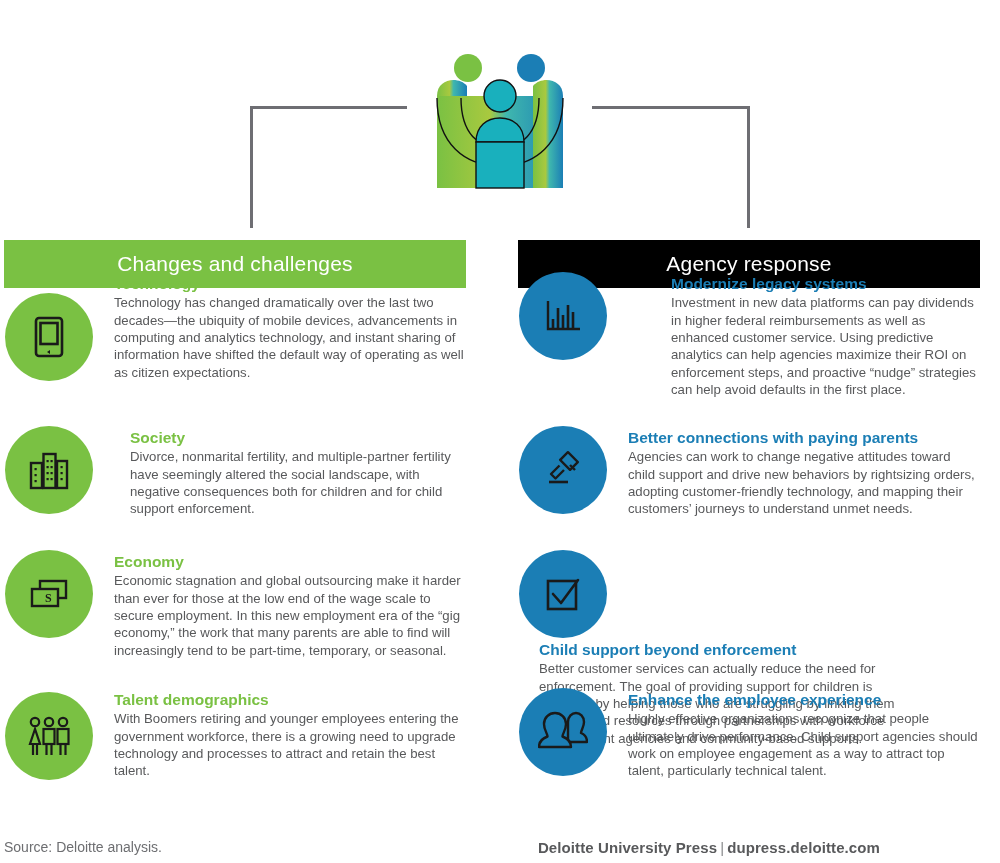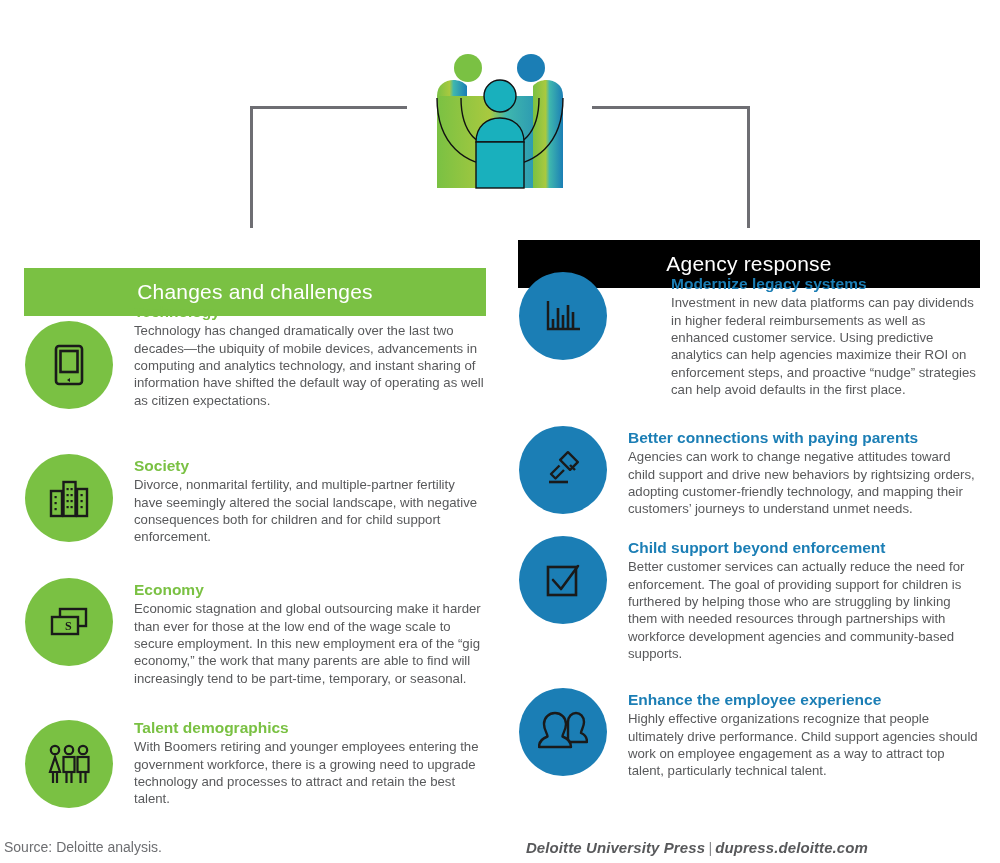--- a/index.html
+++ b/index.html
@@ -23,21 +23,21 @@
 
   .emblem {
     position: absolute; left: 50%; top: 48px;
     transform: translateX(-50%);
     width: 130px; height: 145px;
   }
 
   
   .columns { position: absolute; top: 240px; left: 0; width: 1000px; }
   .col { position: absolute; top: 0; width: 462px; }
-  .col.left  { left: 24px; margin-top: 28px; }
+  .col.left  { left: 4px; }
   .col.right { left: 518px; }
 
   .col-header {
     height: 48px;
     display: flex; align-items: center; justify-content: center;
     color: #ffffff;
     font-size: 21px;
     font-weight: 400;
     letter-spacing: .2px;
   }
@@ -72,24 +72,23 @@
     color: #58595b;
   }
 
   
   .footer { position: absolute; left: 0; bottom: 0; width: 880px; height: 30px; }
   .source {
     position: absolute; left: 4px; top: 6px;
     font-size: 14px; color: #6d6e71;
   }
   .brand {
-    position: absolute; right: 12px; top: 6px;
+    position: absolute; right: 0; top: 6px;
     font-size: 15px; font-weight: bold; color: #58595b;
     letter-spacing: .1px;
-    font-style: italic;
   }
   .brand .sep { font-weight: normal; color: #8a8b8e; padding: 0 3px; }
 </style>
 </head>
 <body>
 
 <div id="root">
 
   <div class="top-area">
     <div class="bracket left"></div>
@@ -137,21 +136,21 @@
               <rect x="15.5" y="10" width="17" height="21" fill="none" stroke="#1a1a1a" stroke-width="2.6"></rect>
               <path d="M25 37 l-3 2 l3 2 z" fill="#1a1a1a"></path>
             </svg>
           </div>
           <div class="body">
             <h3>Technology</h3>
             <p>Technology has changed dramatically over the last two decades—the ubiquity of mobile devices,  advancements in computing and analytics technology, and instant sharing of information have shifted the default way of operating as well as citizen expectations.</p>
           </div>
         </div>
 
-        <div class="item" style="top:186px;">
+        <div class="item" style="top:186px;gap:16px;">
           <div class="badge">
             <svg width="48" height="48" viewBox="0 0 48 48">
               <rect x="6" y="17" width="11" height="25" fill="none" stroke="#1a1a1a" stroke-width="2.4"></rect>
               <rect x="18.5" y="8" width="12" height="34" fill="none" stroke="#1a1a1a" stroke-width="2.4"></rect>
               <rect x="32" y="15" width="10" height="27" fill="none" stroke="#1a1a1a" stroke-width="2.4"></rect>
               <g fill="#1a1a1a">
                 <rect x="9.5" y="22" width="2.2" height="2.2"></rect>
                   <rect x="9.5" y="28" width="2.2" height="2.2"></rect>
                   <rect x="9.5" y="34" width="2.2" height="2.2"></rect>
                 <rect x="21.5" y="14" width="2.2" height="2.2"></rect>
@@ -245,21 +244,21 @@
               </g>
               <path d="M10 36 L29 36" stroke="#1a1a1a" stroke-width="2.6"></path>
             </svg>
           </div>
           <div class="body wide">
             <h3>Better connections with paying parents</h3>
             <p>Agencies can work to change negative attitudes toward child support and drive new behaviors by rightsizing orders, adopting customer-friendly technology, and mapping their customers’ journeys to understand unmet needs.</p>
           </div>
         </div>
 
-        <div class="item" style="top:296px;">
+        <div class="item" style="top:310px;flex-direction:column;">
           <div class="badge">
             <svg width="48" height="48" viewBox="0 0 48 48">
               <rect x="9" y="11" width="28" height="28" fill="none" stroke="#1a1a1a" stroke-width="2.6"></rect>
               <path d="M14 24 L22 33 L39 10" fill="none" stroke="#1a1a1a" stroke-width="2.6" stroke-linecap="round" stroke-linejoin="round"></path>
             </svg>
           </div>
           <div class="body wide">
             <h3>Child support beyond enforcement</h3>
             <p>Better customer services can actually reduce the need for enforcement. The goal of providing support for children is furthered by helping those who are struggling by linking them with needed resources through partnerships with workforce development agencies and community-based supports.</p>
           </div>

